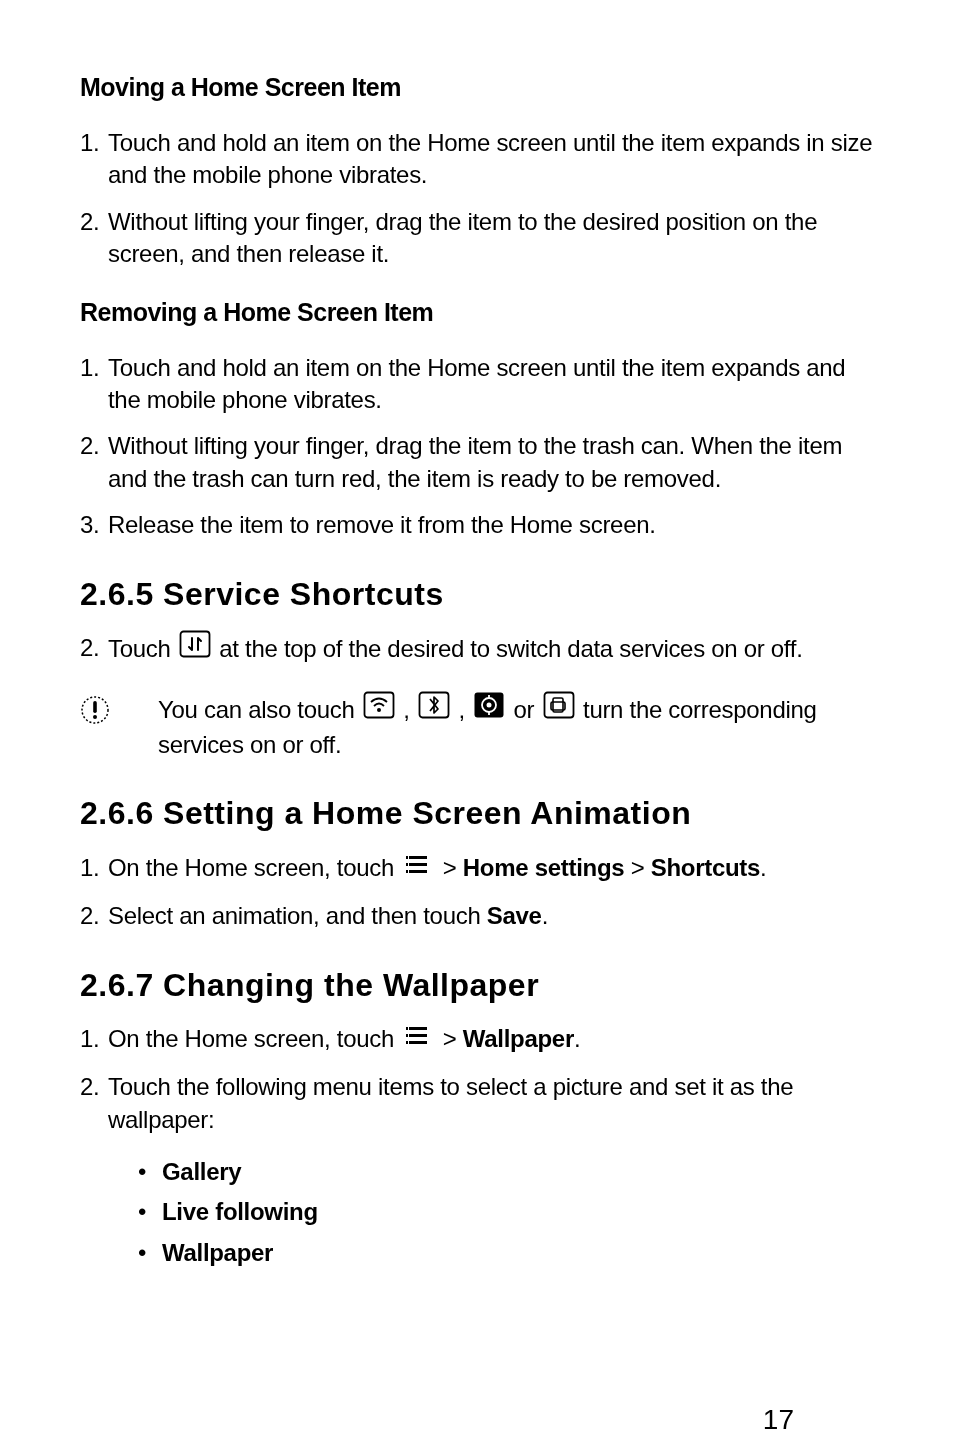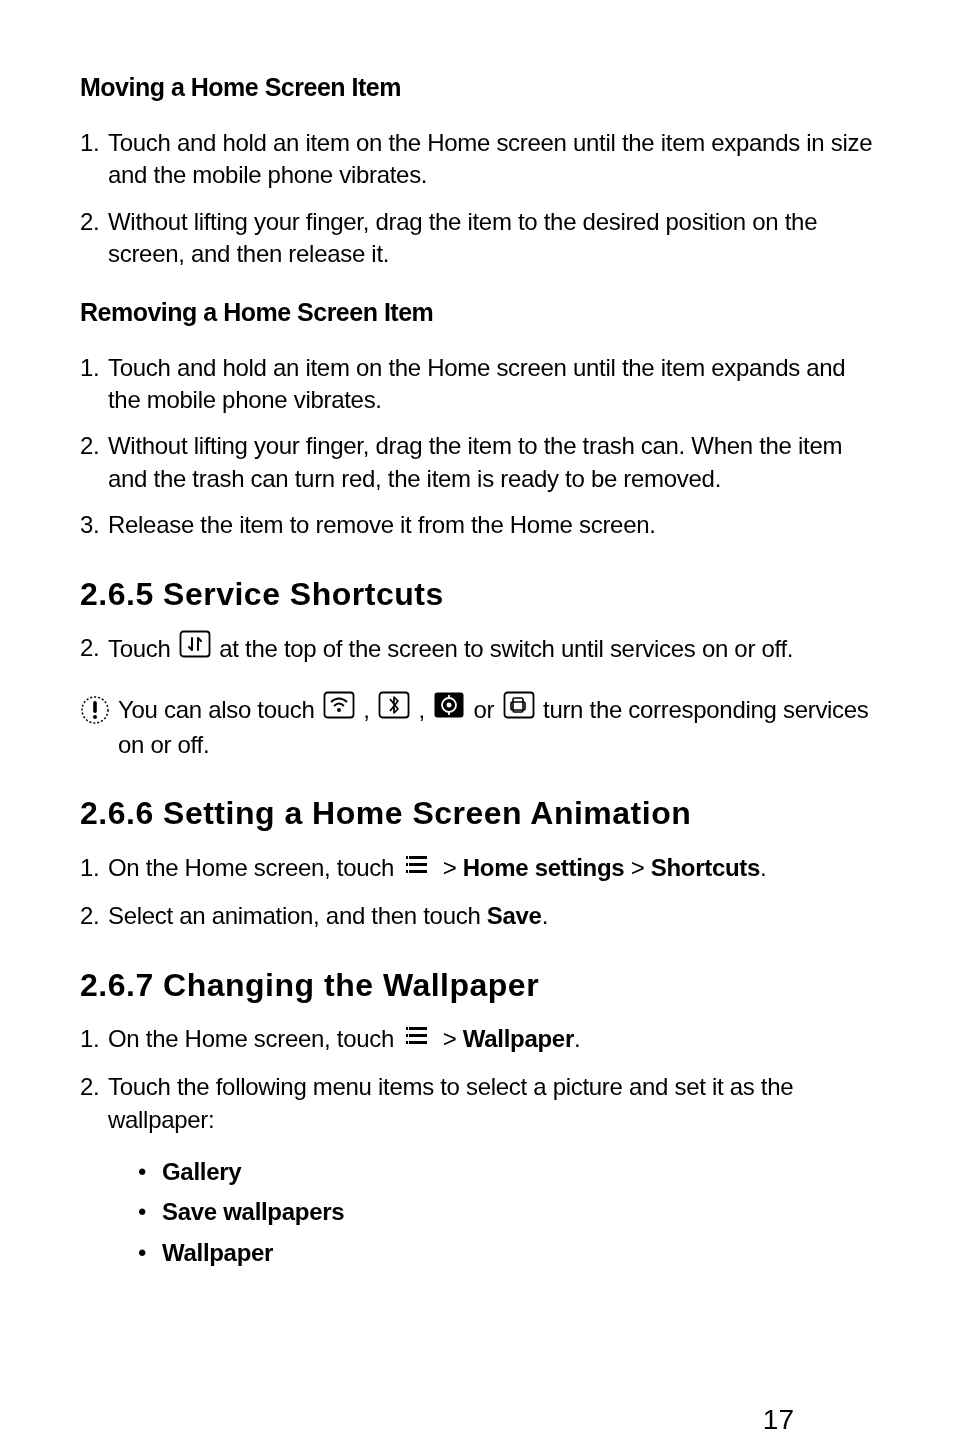--- a/index.html
+++ b/index.html
@@ -59,20 +59,21 @@
     }
     ul {
       margin: 20px 0 0 0;
       padding: 0 0 0 30px;
       list-style: none;
     }
     .note-row {
       display: flex;
       align-items: flex-start;
       margin: 10px 0 12px 0;
+      gap: 40px;
     }
     .note-icon {
       flex: 0 0 auto;
       width: 30px;
       height: 30px;
       margin-right: 8px;
       margin-top: 2px;
     }
     .note-text {
       font-size: 24px;
@@ -125,21 +126,21 @@
 <div class="heading3">2.6.5  Service Shortcuts</div>
 <ol>
   <li class="numbered" data-num="2">
     <span>Touch </span>
     <span class="icon-box">
       <svg width="32" height="28" viewBox="0 0 32 28">
         <rect x="1.5" y="1.5" width="29" height="25" rx="3" fill="none" stroke="#000" stroke-width="1.8"></rect>
         <path d="M 13 8 L 13 20 L 10 17 M 19 20 L 19 8 L 22 11" fill="none" stroke="#000" stroke-width="2" stroke-linecap="round" stroke-linejoin="round"></path>
       </svg>
     </span>
-    <span> at the top of the screen to switch until services on or off.</span>
+    <span> at the top of the desired to switch data services on or off.</span>
   </li>
 </ol>
 
 <div class="note-row">
   <span class="note-icon">
     <svg width="30" height="30" viewBox="0 0 30 30">
       <circle cx="15" cy="15" r="13" fill="none" stroke="#000" stroke-width="1.5" stroke-dasharray="2 2"></circle>
       <rect x="13.2" y="6" width="3.6" height="12" rx="1.8" fill="#000"></rect>
       <circle cx="15" cy="22" r="2" fill="#000"></circle>
     </svg>
@@ -217,21 +218,21 @@
         <rect x="5" y="16" width="18" height="3" fill="#000"></rect>
         <rect x="2" y="16" width="2" height="3" fill="#000"></rect>
       </svg>
     </span>
     <span> &gt; </span><b>Wallpaper</b><span>.</span>
   </li>
   <li class="numbered" data-num="2">
     <span>Touch the following menu items to select a picture and set it as the wallpaper:</span>
     <ul>
       <li class="bulleted">Gallery</li>
-      <li class="bulleted">Save wallpapers</li>
+      <li class="bulleted">Live following</li>
       <li class="bulleted">Wallpaper</li>
     </ul>
   </li>
 </ol>
 
 <div class="page-no">17</div>
 
 </div>
 
 </body></html>

